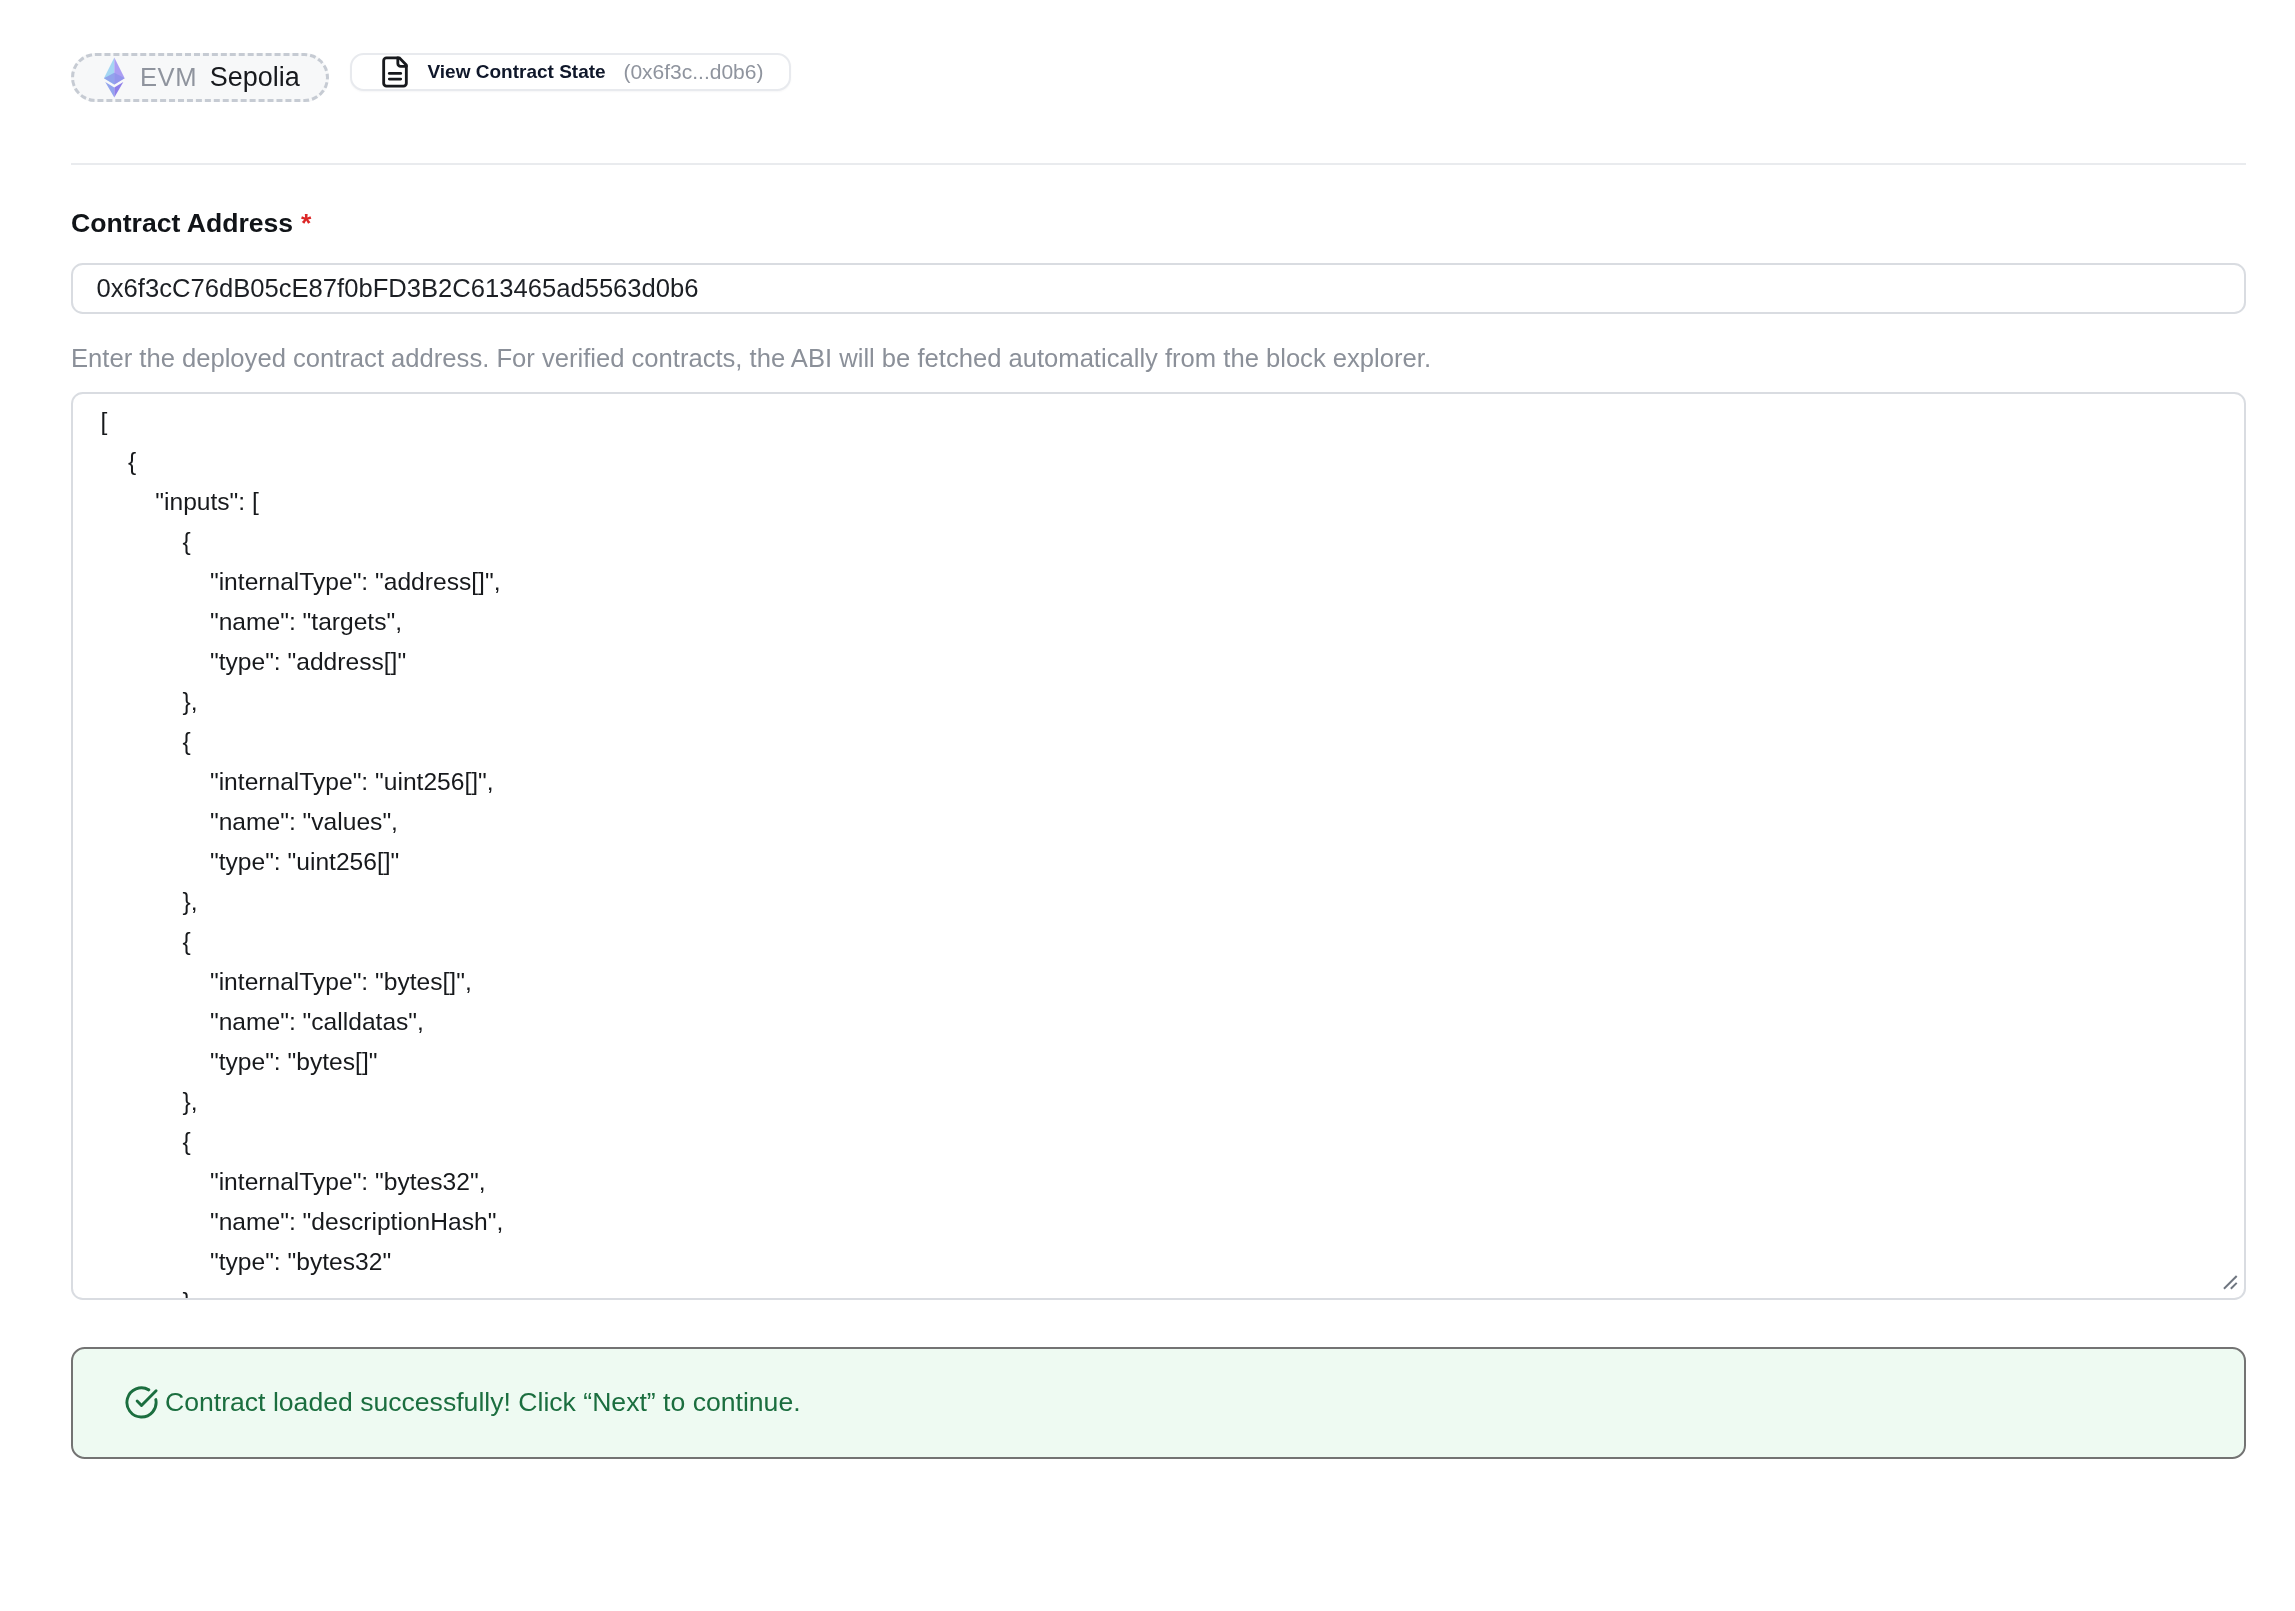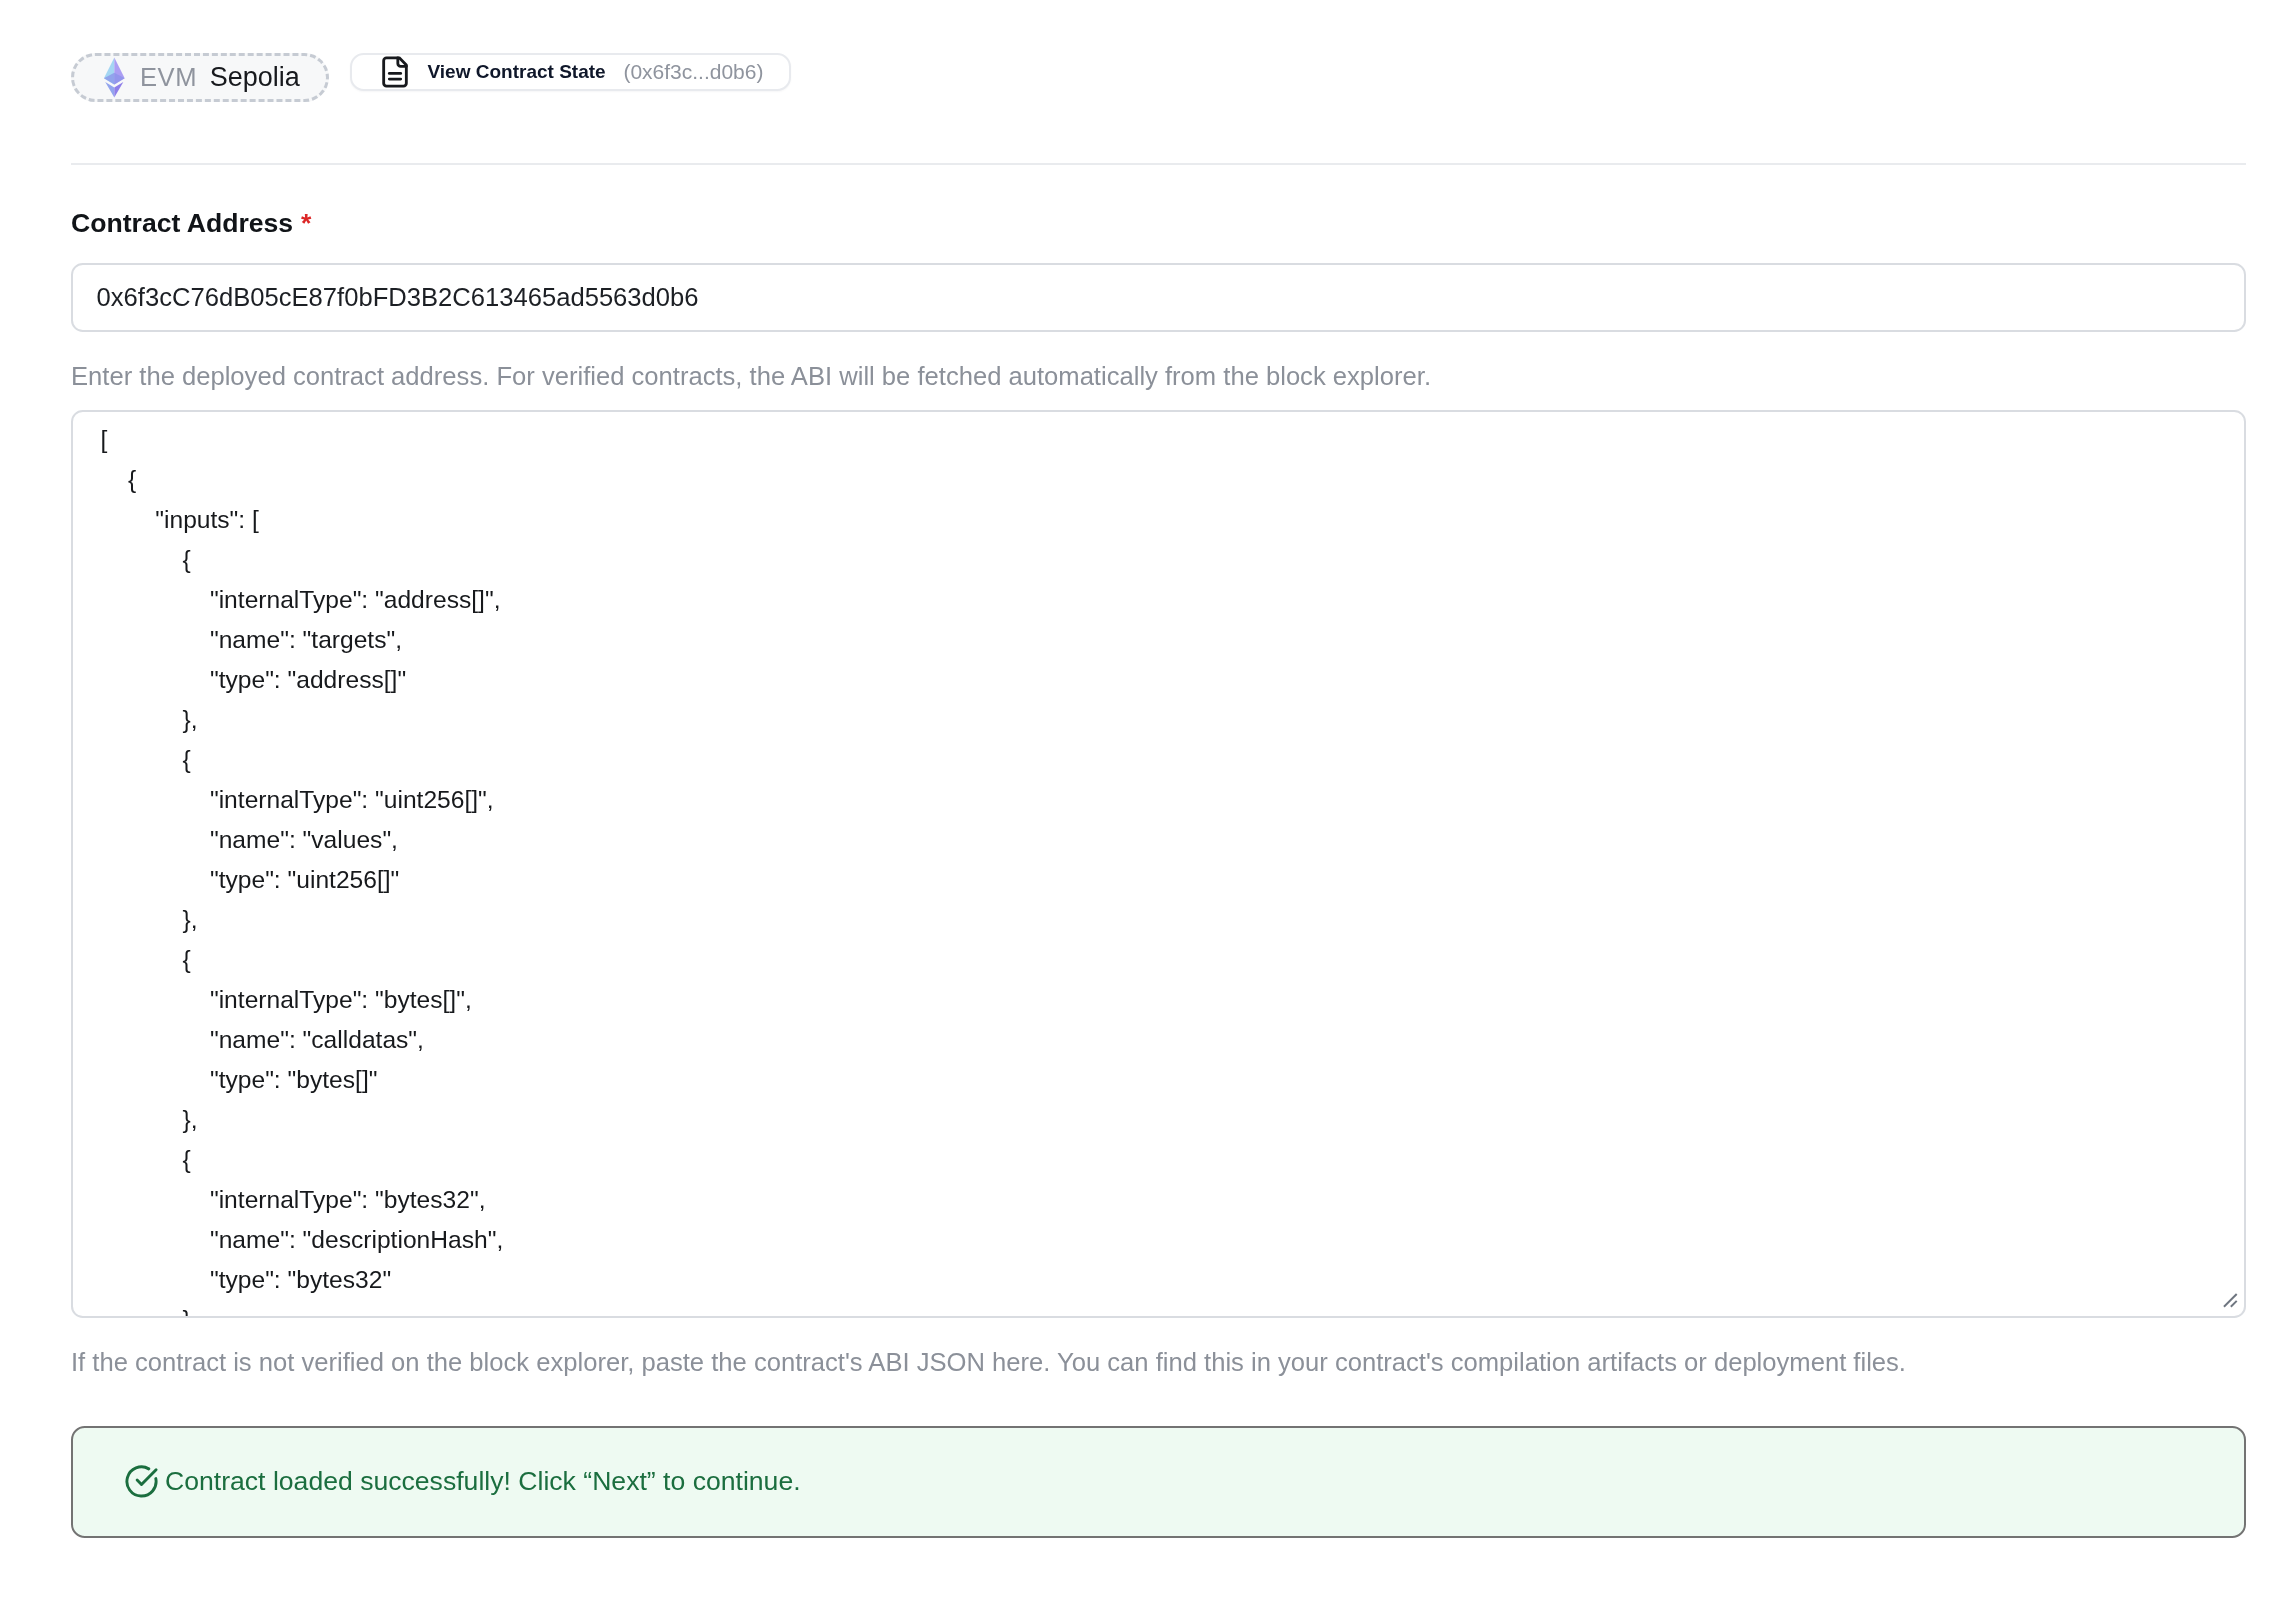--- a/index.html
+++ b/index.html
@@ -41,21 +41,21 @@
   .divider { margin-top: 33px; height: 2px; background: #e9ebee; }
 
   
   .field-label { margin-top: 43px; font-size: 26.6px; font-weight: 600; color: #111418; line-height: 31.5px; }
   .field-label .req { color: #dc2626; font-weight: 600; margin-left: 7.9px; }
   .abi-label { margin-top: 34px; }
 
   .address-input {
     margin-top: 23.6px;
     width: 100%;
-    height: 69px;
+    height: 51px;
     border: 2px solid #d9dce1;
     border-radius: 11.8px;
     padding: 0 23.6px;
     font-family: "Liberation Sans", "DejaVu Sans", sans-serif;
     font-size: 25.6px;
     color: #1c1f24;
     background: #ffffff;
     outline: none;
     display: block;
   }
@@ -171,21 +171,20 @@
                 "internalType": "bytes32",
                 "name": "descriptionHash",
                 "type": "bytes32"
             },</textarea>
     <svg class="resize-handle" width="17.7" height="17.7" viewBox="0 0 18 18">
       <line x1="16" y1="3" x2="3" y2="16" stroke="#6f7680" stroke-width="2"></line>
       <line x1="16" y1="10" x2="10" y2="16" stroke="#6f7680" stroke-width="2"></line>
     </svg>
   </div>
 
-  <div class="helper helper-abi">If the contract is not verified on the block explorer, paste the contract's ABI JSON here. You can find this in your contract's compilation artifacts or deployment files.</div>
 
   <div class="banner">
     <svg class="icon-svg" width="35" height="35" viewBox="0 0 24 24" fill="none" stroke="#1b6e3f" stroke-width="2" stroke-linecap="round" stroke-linejoin="round">
       <path d="M21.801 10A10 10 0 1 1 17 3.335"></path>
       <path d="m9 11 3 3L22 4"></path>
     </svg>
     <span class="banner-text">Contract loaded successfully! Click “Next” to continue.</span>
   </div>
 
 </div>

